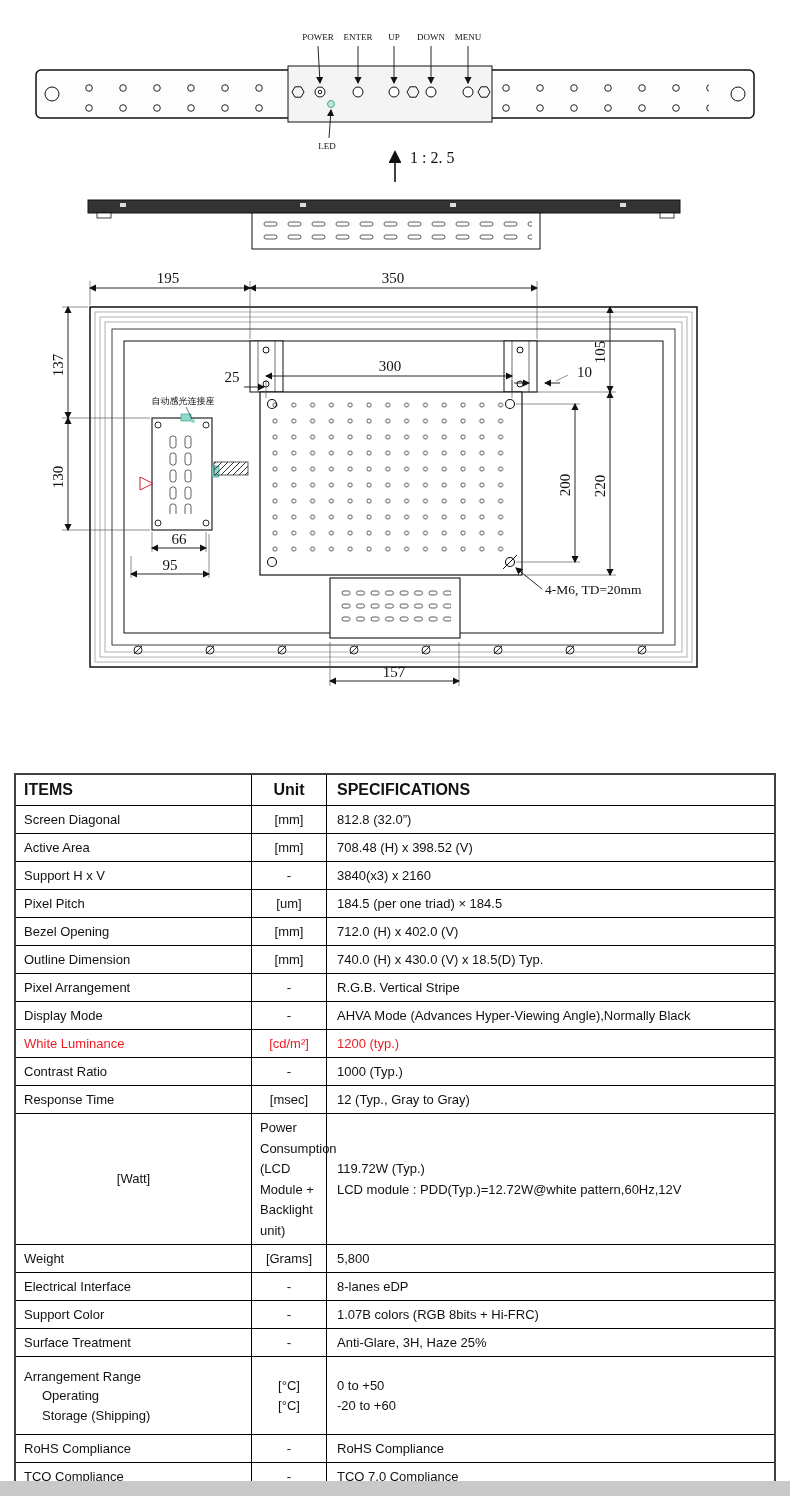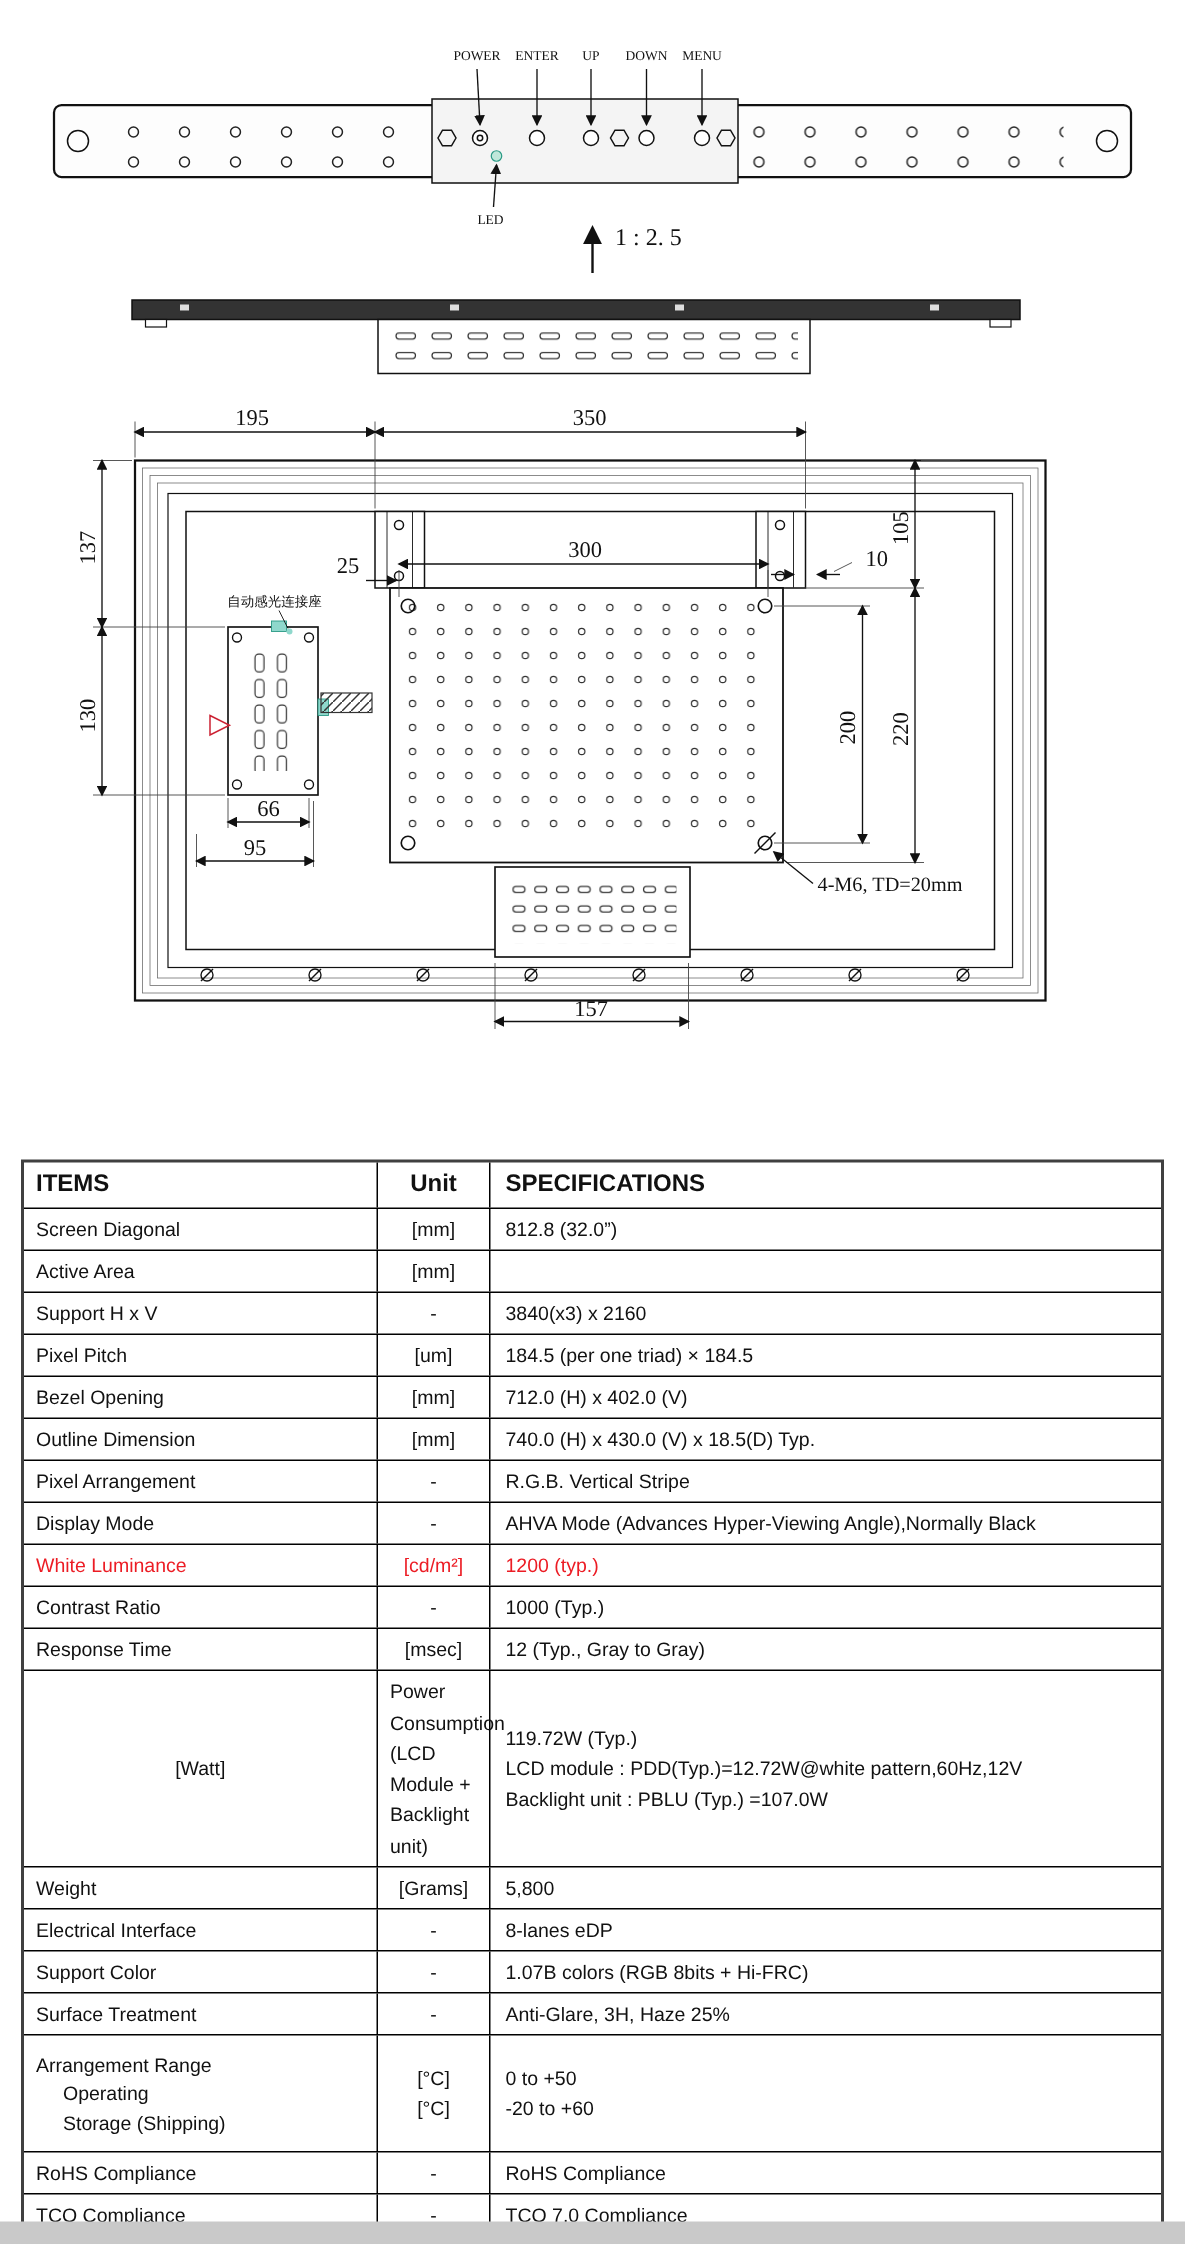--- a/index.html
+++ b/index.html
@@ -267,20 +267,21 @@
   </div>
 
   <div class="tr">
     <div class="td items">Screen Diagonal</div>
     <div class="td unit">[mm]</div>
     <div class="td spec">812.8 (32.0”)</div>
   </div>
   <div class="tr">
     <div class="td items">Active Area</div>
     <div class="td unit">[mm]</div>
+    <div class="td spec">708.48 (H) x 398.52 (V)</div>
   </div>
   <div class="tr">
     <div class="td items">Support H x V</div>
     <div class="td unit">-</div>
     <div class="td spec">3840(x3) x 2160</div>
   </div>
   <div class="tr">
     <div class="td items">Pixel Pitch</div>
     <div class="td unit">[um]</div>
     <div class="td spec">184.5 (per one triad) × 184.5</div>
@@ -322,21 +323,20 @@
   </div>
   <div class="tr tall-power">
     <div class="td unit">[Watt]</div>
     <div class="td items">
       <span>Power Consumption</span>
       <span>(LCD Module + Backlight unit)</span>
     </div>
     <div class="td spec">
       <span>119.72W (Typ.)</span>
       <span>LCD module : PDD(Typ.)=12.72W@white pattern,60Hz,12V</span>
-      <span>Backlight unit : PBLU (Typ.) =107.0W</span>
     </div>
   </div>
   <div class="tr">
     <div class="td items">Weight</div>
     <div class="td unit">[Grams]</div>
     <div class="td spec">5,800</div>
   </div>
   <div class="tr">
     <div class="td items">Electrical Interface</div>
     <div class="td unit">-</div>

